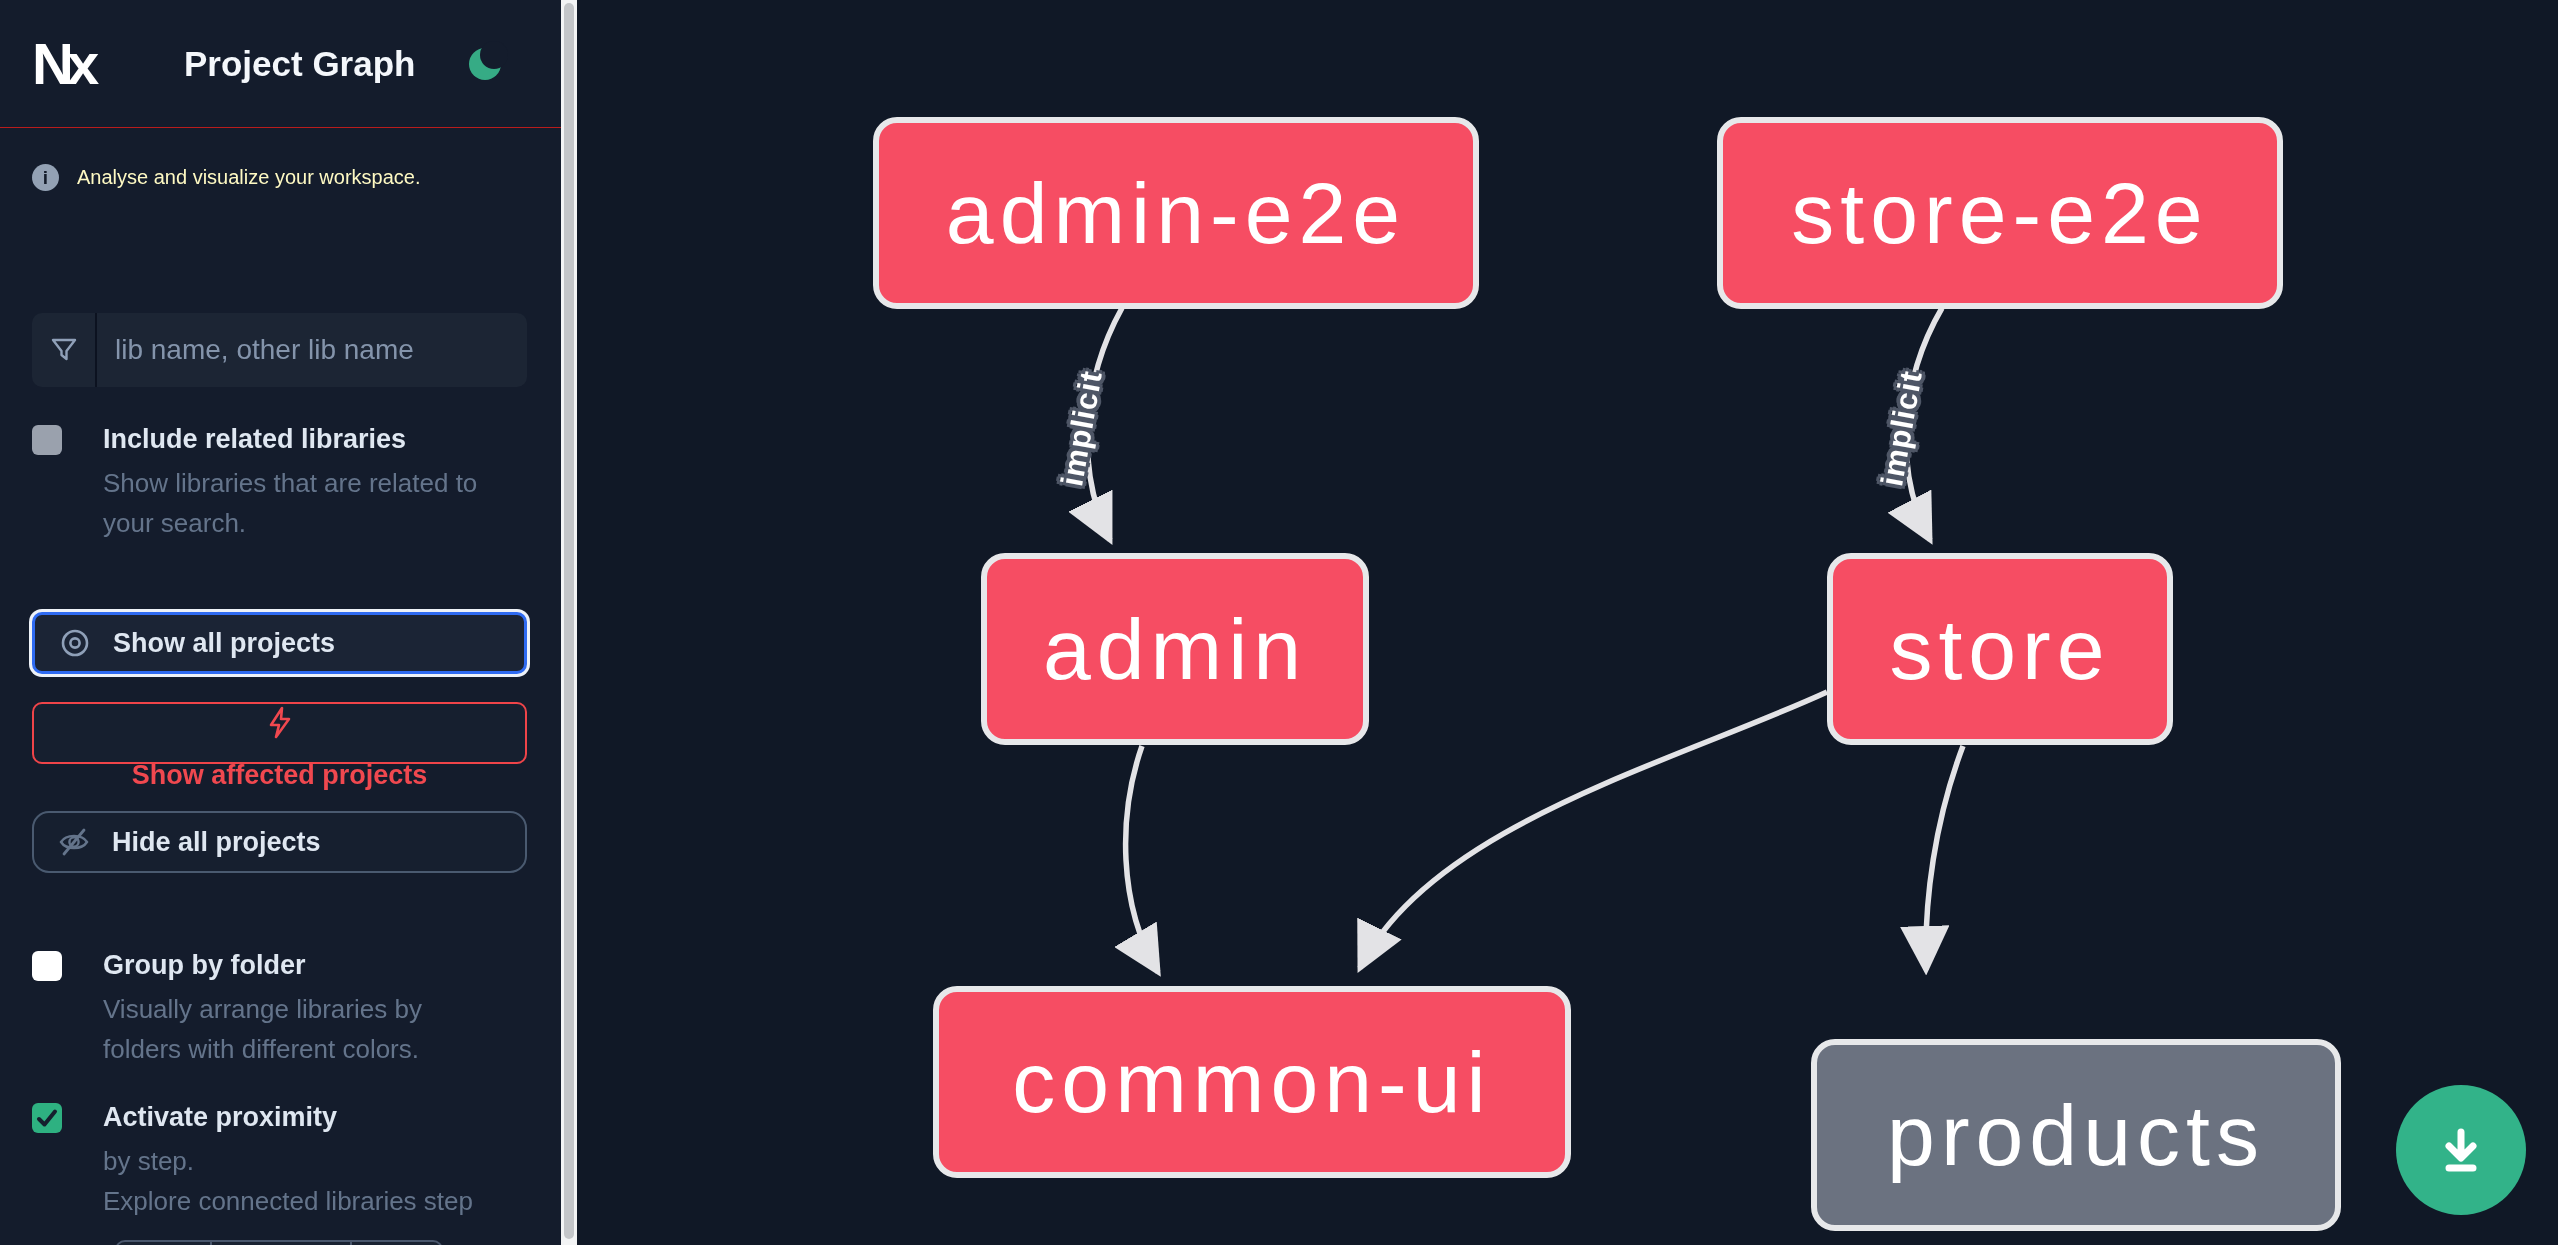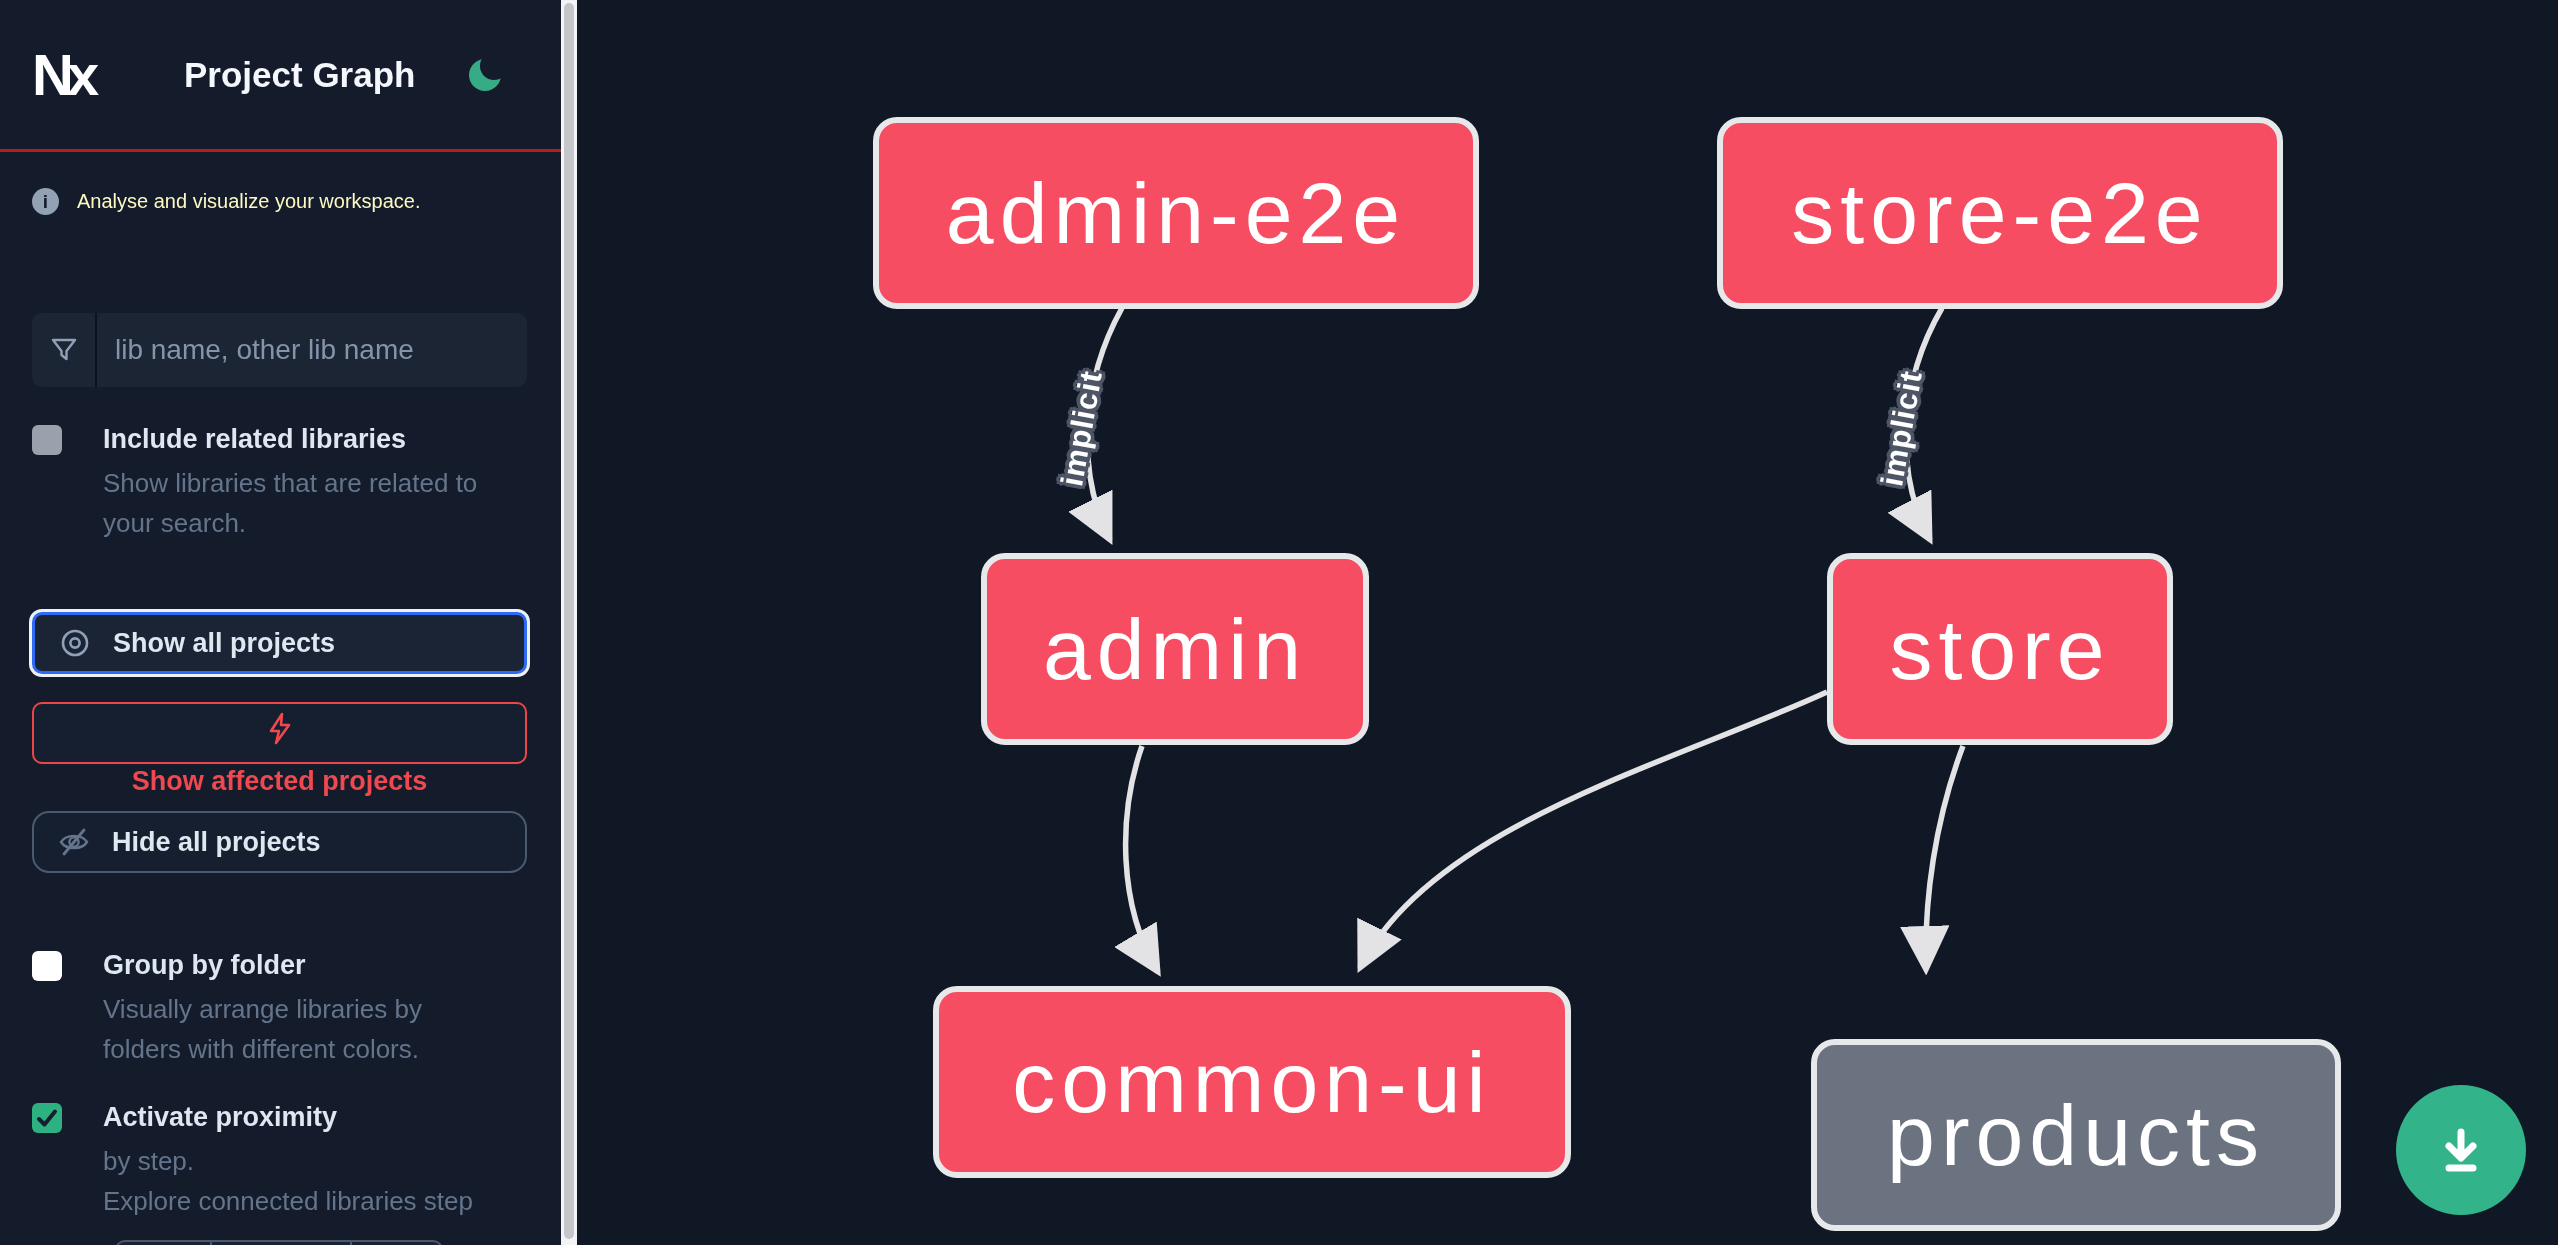--- a/index.html
+++ b/index.html
@@ -20,22 +20,22 @@
                 text-shadow:-4px 0 0 #4e5666, 4px 0 0 #4e5666, 0 -4px 0 #4e5666,
                             0 4px 0 #4e5666, -3px -3px 0 #4e5666, 3px -3px 0 #4e5666,
                             -3px 3px 0 #4e5666, 3px 3px 0 #4e5666; }
   .download-btn { position:absolute; left:2396px; top:1085px; width:130px; height:130px;
                   border-radius:50%; background:#32b389; border:none; cursor:pointer;
                   display:flex; align-items:center; justify-content:center; }
 
   
   .sidebar { position:absolute; left:0; top:0; width:561px; height:1245px;
              background:#141c2c; z-index:5; }
-  .sb-header { height:152px; display:flex; align-items:center;
-               border-bottom:3px solid #b91c1c; padding:0 32px; }
+  .sb-header { height:128px; display:flex; align-items:center;
+               border-bottom:1px solid #b91c1c; padding:0 32px; }
   .logo { color:#fff; font-weight:900; font-size:58px; letter-spacing:-7px; width:120px; }
   .app-title { color:#f4f7fb; font-size:35px; font-weight:700; flex:1; margin-left:32px; }
   .moon { position:relative; width:32px; height:32px; margin-right:28px; }
   .moon .disc { position:absolute; inset:0; border-radius:50%; background:#36ab85; }
   .moon .bite { position:absolute; width:28px; height:28px; border-radius:50%;
                 background:#141c2c; left:11px; top:-7px; }
 
   .tagline-row { display:flex; align-items:center; gap:18px; padding:36px 32px 0 32px; }
   .info-icon { width:27px; height:27px; border-radius:50%; background:#93a1b4;
                color:#141c2b; font-weight:800; font-size:19px; display:flex;
@@ -54,21 +54,21 @@
   .opt-row { position:absolute; left:32px; width:500px; }
   .checkbox { position:absolute; left:0; top:1px; width:30px; height:30px; border-radius:6px; cursor:pointer; }
   .checkbox.gray  { background:#9aa1ad; }
   .checkbox.white { background:#ffffff; }
   .checkbox.green { background:#2eb181; display:flex; align-items:center; justify-content:center; }
   .opt-label { margin-left:71px; color:#dfe7f1; font-size:27px; font-weight:700; }
   .opt-desc  { margin-left:71px; color:#64748b; font-size:26px; line-height:40px; margin-top:8px; }
 
   .action-btn { position:absolute; left:32px; width:495px; height:62px; border-radius:10px;
                 background:#161f2f; display:flex; align-items:center; gap:20px;
-                padding:6px 22px; cursor:pointer; font-family:"Liberation Sans", sans-serif; }
+                padding:0 22px; cursor:pointer; font-family:"Liberation Sans", sans-serif; }
   .action-btn .lbl { font-size:27px; font-weight:700; color:#dfe7f1; }
   .btn-focused  { border:3px solid #2f6bf2; box-shadow:0 0 0 3px #eef2f8; background:#1b2435; }
   .btn-affected { border:2px solid #ef4449;flex-direction:column; }
   .btn-affected .lbl { color:#f0484f; }
   .btn-default  { border:2px solid #4a5a70; }
 
   .seg-sliver { position:absolute; left:115px; top:1240px; width:328px; height:14px;
                 border:2px solid #4a576d; border-bottom:none; border-radius:10px 10px 0 0;
                 background:#1a2332; }
   .seg-sliver .div1, .seg-sliver .div2 { position:absolute; top:0; width:2px; height:12px; background:#4a576d; }

